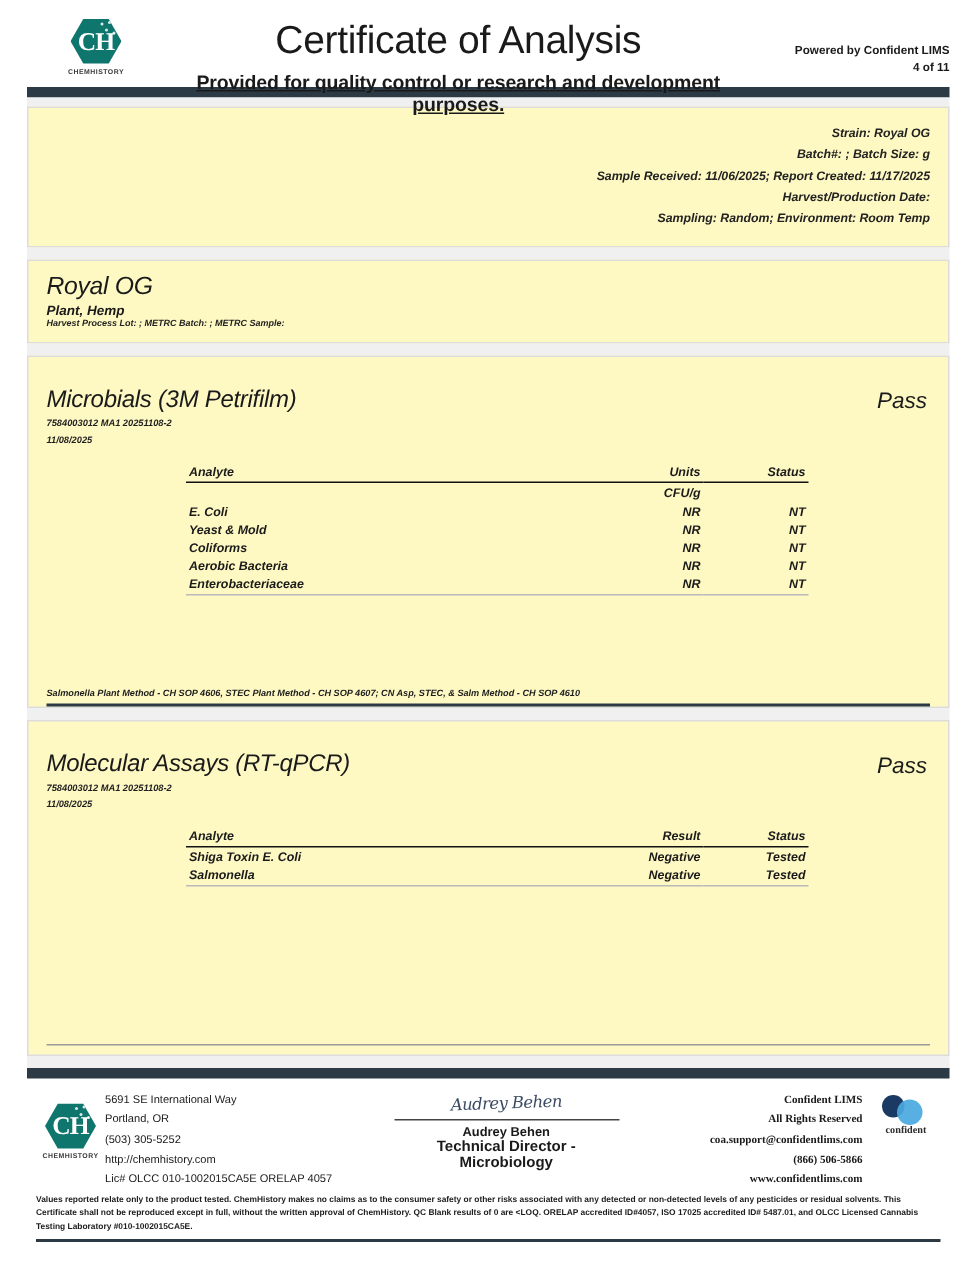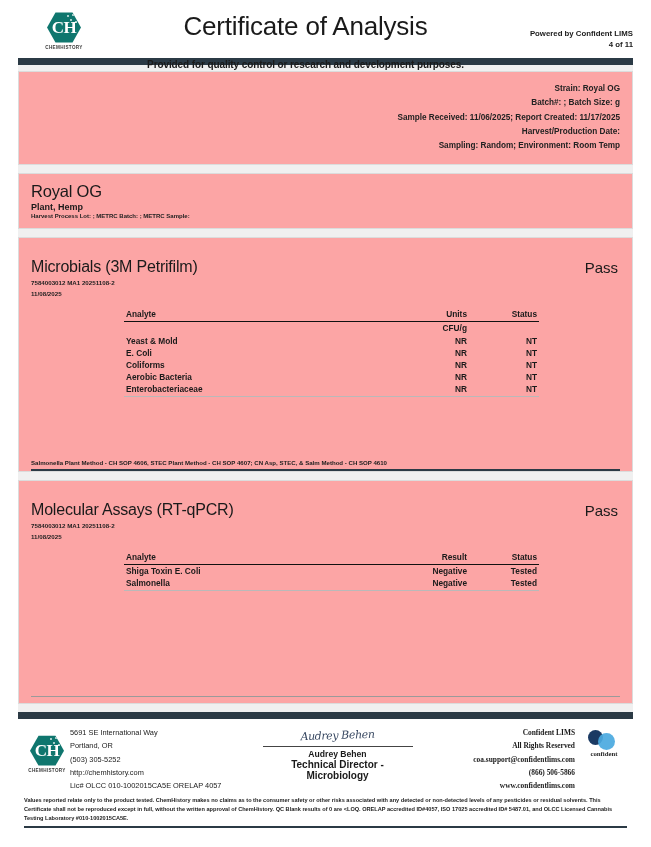--- a/index.html
+++ b/index.html
@@ -63,24 +63,25 @@
     text-align: center;
     padding-top: 2px;
   }
   .coa-title {
     font-size: 26px;
     font-weight: 400;
     letter-spacing: -0.2px;
     line-height: 1.1;
   }
   .coa-sub {
-    font-size: 10px;
-    font-weight: 700;
-    margin-top: 18px;
+    font-size: 13px;
+    font-weight: 700;
+    margin-top: 6px;
     letter-spacing: -0.1px;
+    text-decoration: underline;
   }
   .powered {
     width: 132px;
     text-align: right;
     padding-top: 18px;
     font-size: 7.8px;
     font-weight: 700;
     line-height: 1.45;
   }
 
@@ -88,24 +89,25 @@
   .navybar {
     height: 7px;
     background: #2b3a45;
     margin-top: 2px;
   }
   .graygap { height: 6px; background: #f0f0f0; }
   .graygap.tall { height: 8px; }
 
   
   .card {
-    background: #fca5a5;
+    background: #fef9c3;
     border: 1px solid #d8d8d8;
     border-top: none;
     border-bottom: none;
+    font-style: italic;
   }
   .card.bordered {
     border: 1px solid #dcdcdc;
   }
 
   
   .meta-block {
     padding: 10px 12px 10px 12px;
     text-align: right;
     font-size: 8.2px;
@@ -329,26 +331,26 @@
             <th class="col-status">Status</th>
           </tr>
         </thead>
         <tbody>
           <tr class="units-row">
             <td class="analyte"></td>
             <td>CFU/g</td>
             <td></td>
           </tr>
           <tr>
-            <td class="analyte">Yeast &amp; Mold</td>
+            <td class="analyte">E. Coli</td>
             <td>NR</td>
             <td>NT</td>
           </tr>
           <tr>
-            <td class="analyte">E. Coli</td>
+            <td class="analyte">Yeast &amp; Mold</td>
             <td>NR</td>
             <td>NT</td>
           </tr>
           <tr>
             <td class="analyte">Coliforms</td>
             <td>NR</td>
             <td>NT</td>
           </tr>
           <tr>
             <td class="analyte">Aerobic Bacteria</td>

